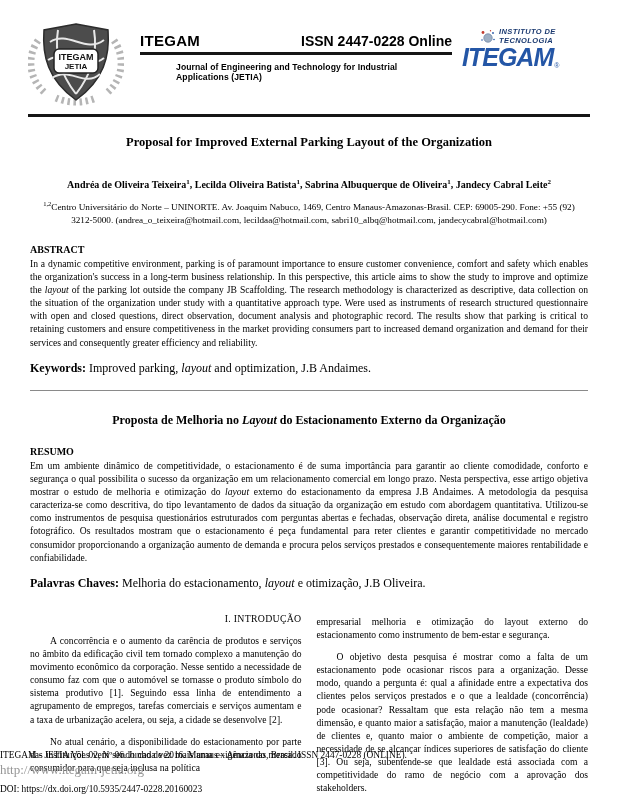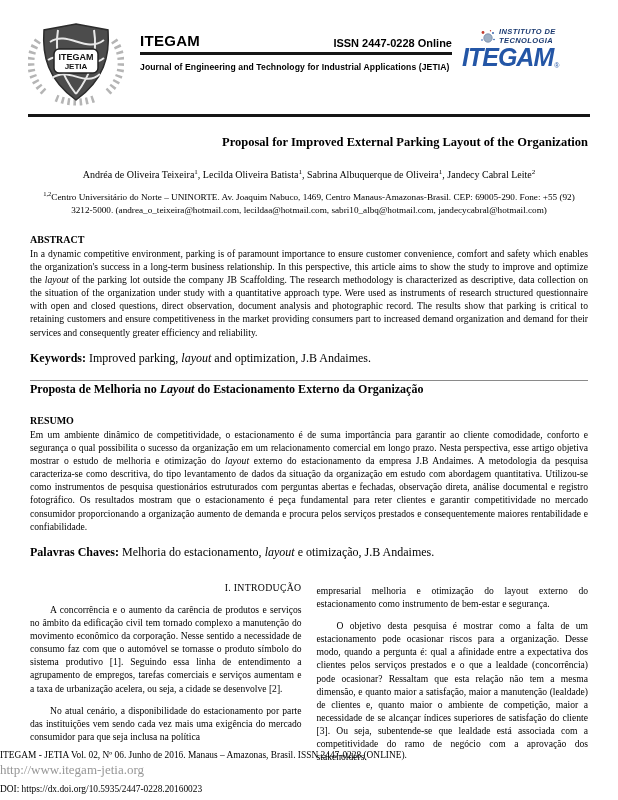--- a/index.html
+++ b/index.html
@@ -8,44 +8,44 @@
     width: 618px; height: 800px; margin: 0 auto; background: #ffffff;
     position: relative; overflow: hidden; color: #000;
     font-family: "Liberation Serif", serif;
   }
   
   .header { display: flex; align-items: flex-start; padding: 20px 28px 0 28px; }
   .shield-wrap { width: 96px; flex: 0 0 96px; }
   .header-center { flex: 1 1 auto; margin: 12px 10px 0 16px; font-family: "Liberation Sans", sans-serif; }
   .hc-top { display: flex; justify-content: space-between; align-items: flex-end; border-bottom: 3px solid #151515; padding-bottom: 3px; }
   .journal-abbrev { font-size: 15px; font-weight: bold; letter-spacing: 0.3px; }
-  .issn { font-size: 11px; font-weight: bold; }
-  .journal-full { font-size: 8.6px; font-weight: bold; margin-top: 7px; letter-spacing: 0.1px; }
+  .issn { font-size: 14px; font-weight: bold; }
+  .journal-full { font-size: 8.6px; font-weight: bold; margin-top: 7px; letter-spacing: 0.1px; margin-left: 36px; }
   .inst-logo { flex: 0 0 128px; width: 128px; padding-top: 8px; font-family: "Liberation Sans", sans-serif; }
   .inst-top { display: flex; align-items: center; gap: 3px; margin-left: 18px; }
   .inst-lines { font-size: 7.5px; font-weight: bold; font-style: italic; color: var(--navy, #1b3a70); line-height: 1.15; letter-spacing: 0.4px; }
   .brand-row { display: flex; align-items: flex-end; margin-top: 1px; }
   .brand { font-size: 25px; font-weight: bold; font-style: italic; color: var(--brand-blue, #2456a6); letter-spacing: -1px; line-height: 0.9; }
   .reg { font-size: 7px; color: var(--brand-blue, #2456a6); margin-left: 1px; }
   .header-rule { border-bottom: 3px solid #151515; margin: 4px 28px 0 28px; }
   
   .title-block { text-align: center; padding: 0 30px; }
-  .article-title { font-size: 12.5px; font-weight: bold; margin-top: 18px; text-align: right; }
-  .authors { font-size: 10px; font-weight: normal; margin-top: 18px; }
+  .article-title { font-size: 12.5px; font-weight: bold; margin-top: 18px; }
+  .authors { font-size: 10px; font-weight: bold; margin-top: 28px; }
   .authors sup { font-size: 7px; }
   .affiliation { font-size: 9.2px; margin: 10px auto 0 auto; width: 540px; line-height: 1.32; }
   .affiliation sup { font-size: 6.5px; }
   
   .section { padding: 0 30px; margin-top: 12px; }
   .sec-heading { font-size: 10px; font-weight: bold; margin-top: 18px; }
   .just { text-align: justify; font-size: 9.6px; line-height: 1.37; margin-top: 2px; }
   .kw-line { font-size: 12px; margin-top: 12px; }
   .kw-label { font-weight: bold; }
   .divider { border: none; border-top: 1px solid #8a8a8a; margin: 14px 30px 0 30px; }
-  .pt-title { text-align: left; font-size: 12px; font-weight: bold; margin-top: 1px; padding: 0 30px; }
+  .pt-title { text-align: center; font-size: 12px; font-weight: bold; margin-top: 22px; padding: 0 30px; }
   
   .columns { display: flex; gap: 15px; padding: 0 30px; margin-top: 22px; }
   .col { flex: 1 1 0; }
   .intro-heading { text-align: right; font-size: 9.8px; letter-spacing: 0.3px; margin-bottom: 10px; }
   .col p { text-align: justify; font-size: 9.6px; line-height: 1.37; text-indent: 20px; margin-bottom: 9px; }
   .col p.no-indent { text-indent: 0; }
   .col-right { padding-top: 2px; }
   
   .footer { position: absolute; left: 0; right: 0; bottom: 6px; text-align: left; }
   .footer-line1 { font-size: 9.4px; }
@@ -120,21 +120,21 @@
     <div class="just"><span>In a dynamic competitive environment, parking is of paramount importance to ensure customer convenience, comfort and safety which enables the organization's success in a long-term business relationship. In this perspective, this article aims to show the study to improve and optimize the </span><span style="font-style: italic;">layout</span><span> of the parking lot outside the company JB Scaffolding.  The research methodology is characterized as descriptive, data collection on the situation of the organization under study with a quantitative approach type. Were used as instruments of research structured questionnaire with open and closed questions, direct observation, document analysis and photographic record.  The results show that parking is critical to retaining customers and ensure competitiveness in the market providing consumers part to increased demand organization and demand for their services and consequently greater efficiency and reliability.</span></div>
     <div class="kw-line"><span class="kw-label">Keywords: </span><span><span>Improved parking, </span><span style="font-style: italic;">layout</span><span> and optimization, J.B Andaimes.</span></span></div>
   </div>
 
   <hr class="divider">
 
   <div class="pt-title"><span>Proposta de Melhoria no </span><span style="font-style: italic;">Layout</span><span> do Estacionamento Externo da Organização</span></div>
   <div class="section">
     <div class="sec-heading">RESUMO</div>
     <div class="just"><span>Em um ambiente dinâmico de competitividade, o estacionamento é de suma importância para garantir ao cliente comodidade, conforto e segurança o qual possibilita o sucesso da organização em um relacionamento comercial em longo prazo. Nesta perspectiva, esse artigo objetiva mostrar o estudo de melhoria e otimização do </span><span style="font-style: italic;">layout</span><span> externo do estacionamento da empresa J.B Andaimes.  A metodologia da pesquisa caracteriza-se como descritiva, do tipo levantamento de dados da situação da organização em estudo com abordagem quantitativa. Utilizou-se como instrumentos de pesquisa questionários estruturados com perguntas abertas e fechadas, observação direta, análise documental e registro fotográfico. Os resultados mostram que o estacionamento é peça fundamental para reter clientes e garantir competitividade no mercado consumidor proporcionando a organização aumento de demanda e procura pelos serviços prestados e consequentemente maiores rentabilidade e confiabilidade.</span></div>
-    <div class="kw-line"><span class="kw-label">Palavras Chaves: </span><span><span>Melhoria do estacionamento, </span><span style="font-style: italic;">layout</span><span> e otimização, J.B Andaimes.</span></span></div>
+    <div class="kw-line"><span class="kw-label">Palavras Chaves: </span><span><span>Melhoria do estacionamento, </span><span style="font-style: italic;">layout</span><span> e otimização, J.B Oliveira.</span></span></div>
   </div>
 
   <div class="columns">
     <div class="col">
       <div class="intro-heading">I. INTRODUÇÃO</div>
       <p>A concorrência e o aumento da carência de produtos e serviços no âmbito da edificação civil tem tornado complexo a manutenção do movimento econômico da corporação. Nesse sentido a necessidade de consumo faz com que o automóvel se tornasse o produto símbolo do sistema produtivo [1]. Seguindo essa linha de entendimento a agrupamento de empregos, tarefas comerciais e serviços aumentam e a taxa de urbanização acelera, ou seja, a cidade se desenvolve [2].</p>
       <p>No atual cenário, a disponibilidade do estacionamento por parte das instituições vem sendo cada vez mais uma exigência do mercado consumidor para que seja inclusa na política</p>
     </div>
     <div class="col col-right">
       <p class="no-indent">empresarial melhoria e otimização do layout externo do estacionamento como instrumento de bem-estar e segurança.</p>

